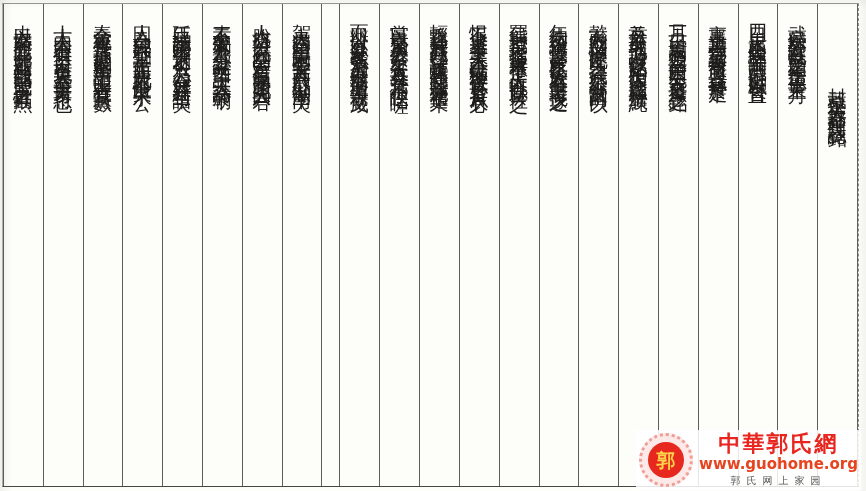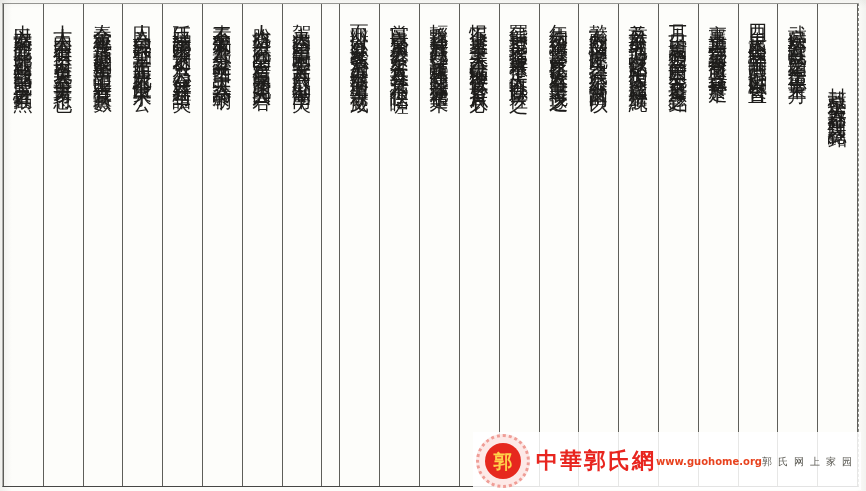--- a/index.html
+++ b/index.html
@@ -63,29 +63,29 @@
     flex:0 0 auto;
   }
   .seal-inner {
     width:36px; height:36px; border-radius:50%;
     background:#e6281e;
     color:#ffd24a;
     font-weight:bold; font-size:19px; line-height:36px;
     text-align:center;
     font-family:"DejaVu Sans", sans-serif;
   }
-  .wm-text { display:flex; flex-direction:row; align-items:center; }
+  .wm-text { display:flex; flex-direction:column; align-items:center; }
   .wm-title {
     font-family:"DejaVu Sans", sans-serif;
     font-weight:bold; font-size:22px; line-height:1.05;
     color:#e8251f; letter-spacing:2px;
   }
   .wm-url {
     font-family:"DejaVu Sans", sans-serif;
-    font-weight:bold; font-size:10px; line-height:1.1;
+    font-weight:bold; font-size:15px; line-height:1.1;
     color:#e8431f;
   }
   .wm-tagline {
     font-family:"DejaVu Sans", sans-serif;
     font-size:10px; color:#56554e;
     letter-spacing:6px; margin-top:2px;
   }
 </style>
 </head>
 <body>

